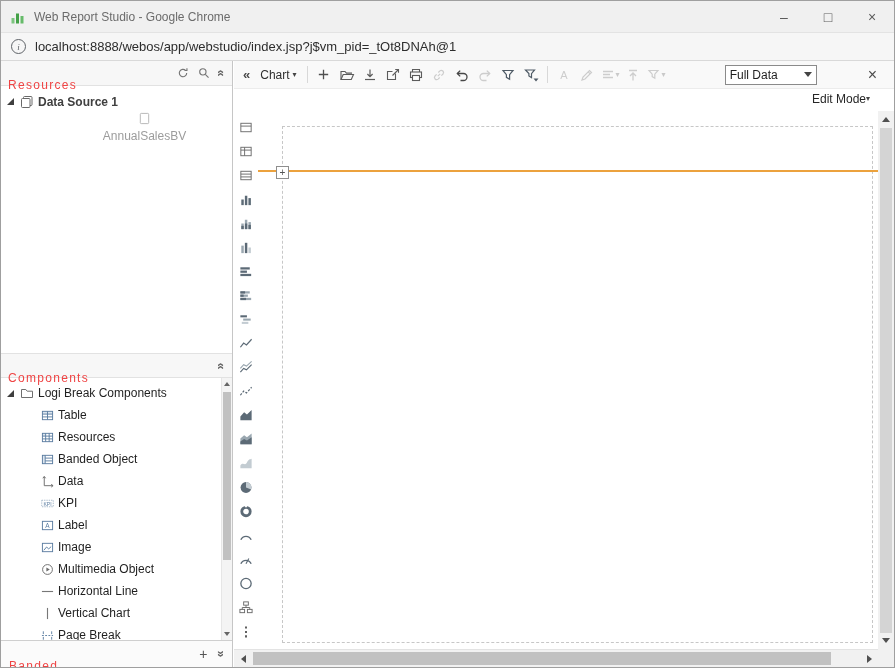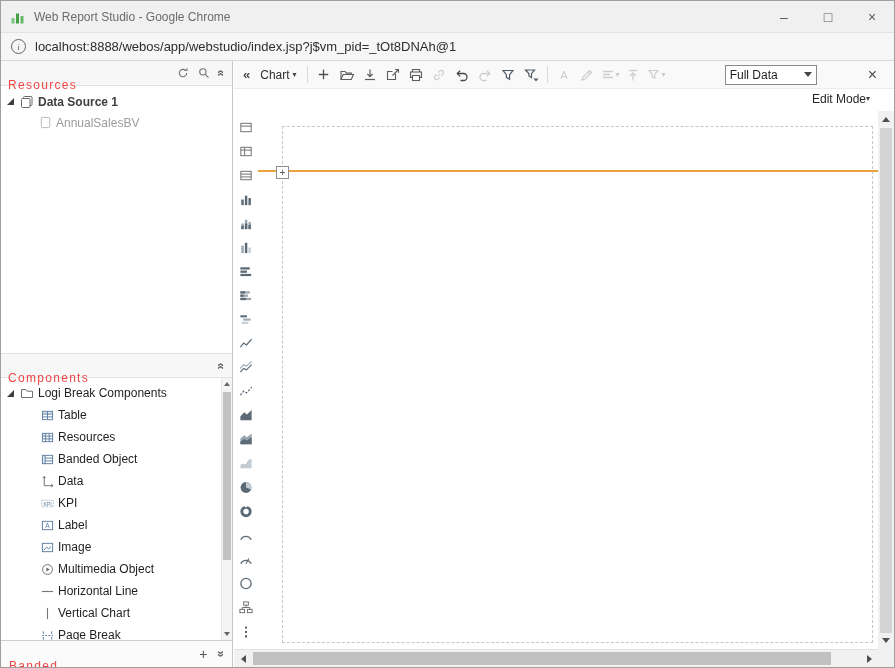--- a/index.html
+++ b/index.html
@@ -37,21 +37,21 @@
   .chev.up{transform:rotate(90deg);}
   .chev.down{transform:rotate(-90deg);}
   .res-tree{position:absolute;left:0;right:0;top:25px;height:267px;overflow:hidden;padding-top:5px;}
   .comp-head{top:292px;border-top:1px solid #e2e2e2;}
   .comp-tree{position:absolute;left:0;right:11px;top:317px;height:264px;overflow:hidden;padding-top:4px;}
   .trow{display:flex;align-items:center;height:21px;padding-left:6px;gap:4px;white-space:nowrap;}
   .comp-tree .trow{height:22px;}
   .trow .lbl{color:#1f1f1f;}
   .trow .bold{font-weight:bold;color:#404040;}
   .trow .gray{color:#9c9c9c;}
-  .trow.child{padding-left:38px;}
+  .trow.child{padding-left:56px;flex-direction:column;}
   .trow.item{padding-left:40px;}
   .exp{width:0;height:0;border-left:7px solid transparent;border-bottom:7px solid #3f3f3f;
     margin-right:2px;flex:0 0 auto;}
   .ticon{display:inline-flex;flex:0 0 auto;align-items:center;justify-content:center;}
   
   .cscroll{position:absolute;right:0;width:11px;top:317px;bottom:27px;background:#f4f4f4;
     border-left:1px solid #e6e6e6;}
   .cs-arrow{position:absolute;left:0;right:0;height:12px;display:flex;align-items:center;justify-content:center;}
   .cs-thumb{position:absolute;left:1px;right:1px;top:14px;height:168px;background:#c1c1c1;}
   

